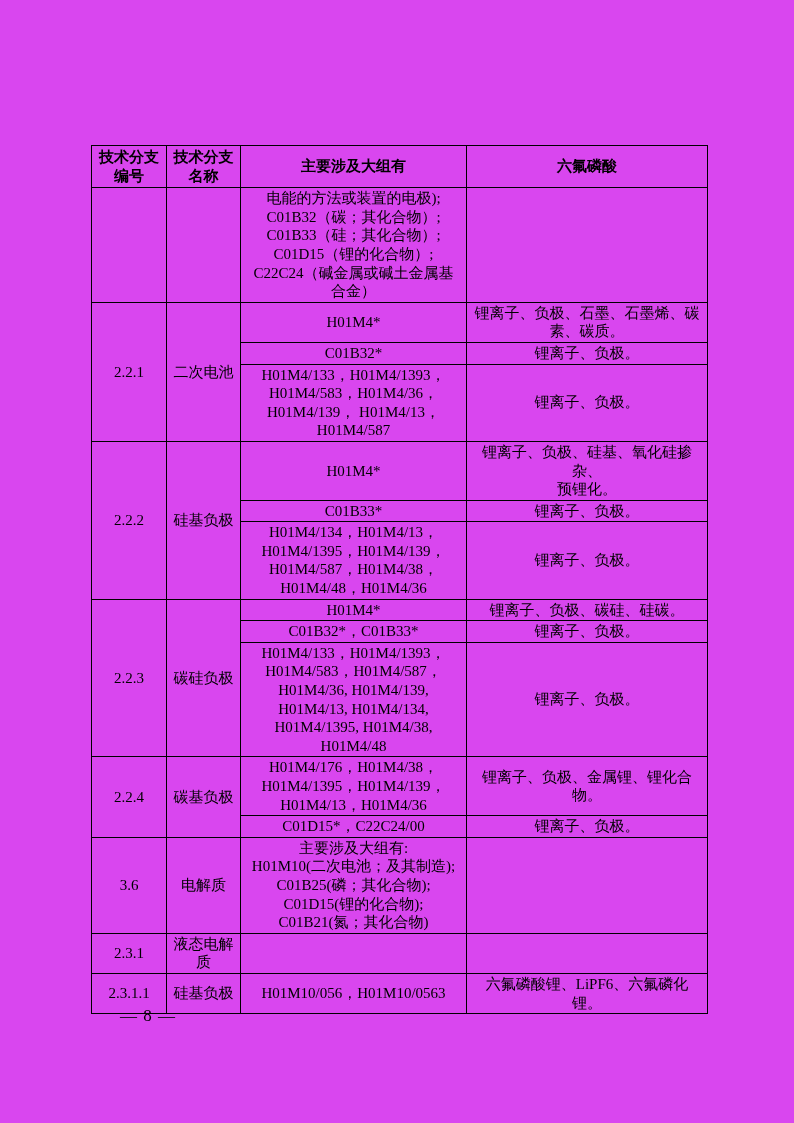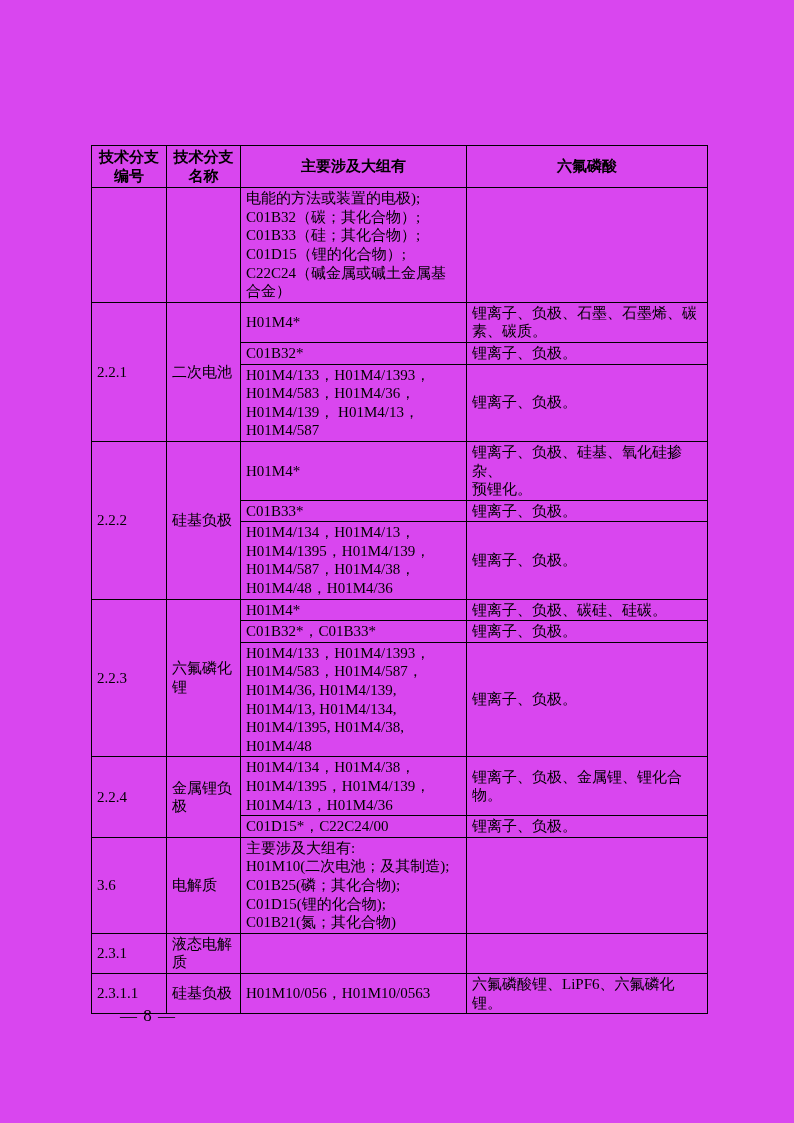--- a/index.html
+++ b/index.html
@@ -26,20 +26,21 @@
   }
   table.cls th, table.cls td {
     border: 1px solid #000000;
     padding: 1px 5px;
     vertical-align: middle;
     white-space: pre-line;
     font-size: 15px;
     line-height: 1.24;
     overflow: hidden;
     word-break: break-word;
+    text-align: center;
   }
   table.cls th {
     font-weight: bold;
     text-align: center;
     padding: 2px 2px;
   }
   td.c1, td.c2 { text-align: left; margin-left: 20px; }
   td.c3 { }
   td.c4 { font-size: 14px; }
   .page-number {
@@ -121,42 +122,42 @@
       <tr>
         <td class="c3">H01M4/134，H01M4/13，
 H01M4/1395，H01M4/139，
 H01M4/587，H01M4/38，
 H01M4/48，H01M4/36</td>
         <td class="c4">锂离子、负极。</td>
       </tr>
 
       <tr>
         <td class="c1" rowspan="3">2.2.3</td>
-        <td class="c2" rowspan="3">六氟磷化锂</td>
+        <td class="c2" rowspan="3">碳硅负极</td>
         <td class="c3">H01M4*</td>
         <td class="c4">锂离子、负极、碳硅、硅碳。</td>
       </tr>
       <tr>
         <td class="c3">C01B32*，C01B33*</td>
         <td class="c4">锂离子、负极。</td>
       </tr>
       <tr>
         <td class="c3">H01M4/133，H01M4/1393，
 H01M4/583，H01M4/587，
 H01M4/36, H01M4/139,
 H01M4/13, H01M4/134,
 H01M4/1395, H01M4/38,
 H01M4/48</td>
         <td class="c4">锂离子、负极。</td>
       </tr>
 
       <tr>
         <td class="c1" rowspan="2">2.2.4</td>
-        <td class="c2" rowspan="2">金属锂负极</td>
-        <td class="c3">H01M4/134，H01M4/38，
+        <td class="c2" rowspan="2">碳基负极</td>
+        <td class="c3">H01M4/176，H01M4/38，
 H01M4/1395，H01M4/139，
 H01M4/13，H01M4/36</td>
         <td class="c4">锂离子、负极、金属锂、锂化合物。</td>
       </tr>
       <tr>
         <td class="c3">C01D15*，C22C24/00</td>
         <td class="c4">锂离子、负极。</td>
       </tr>
 
       <tr>

